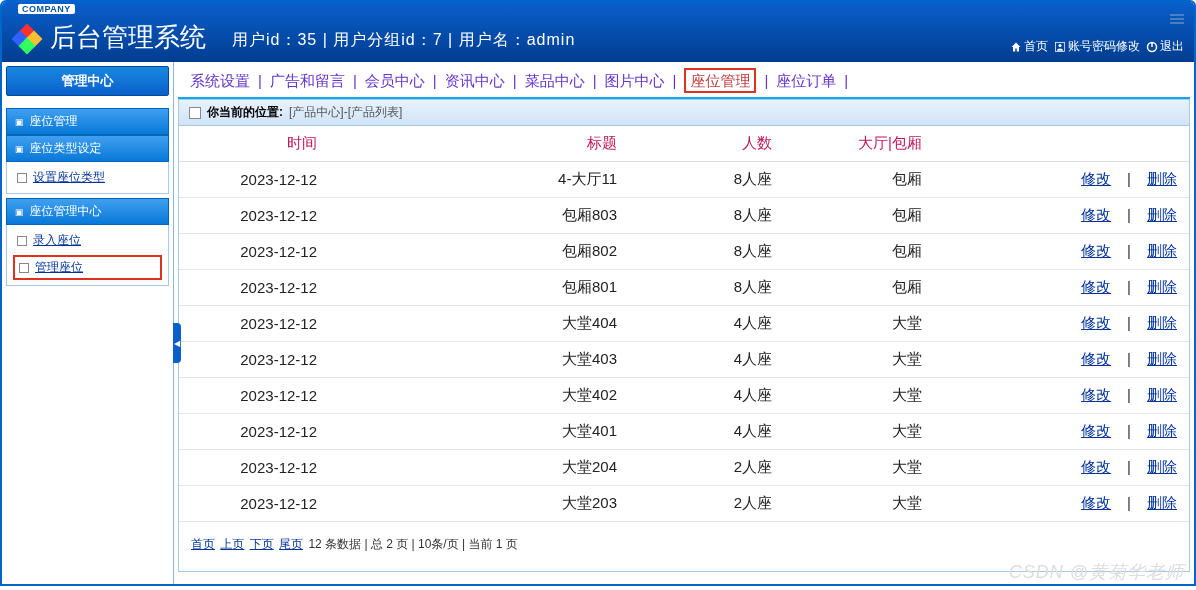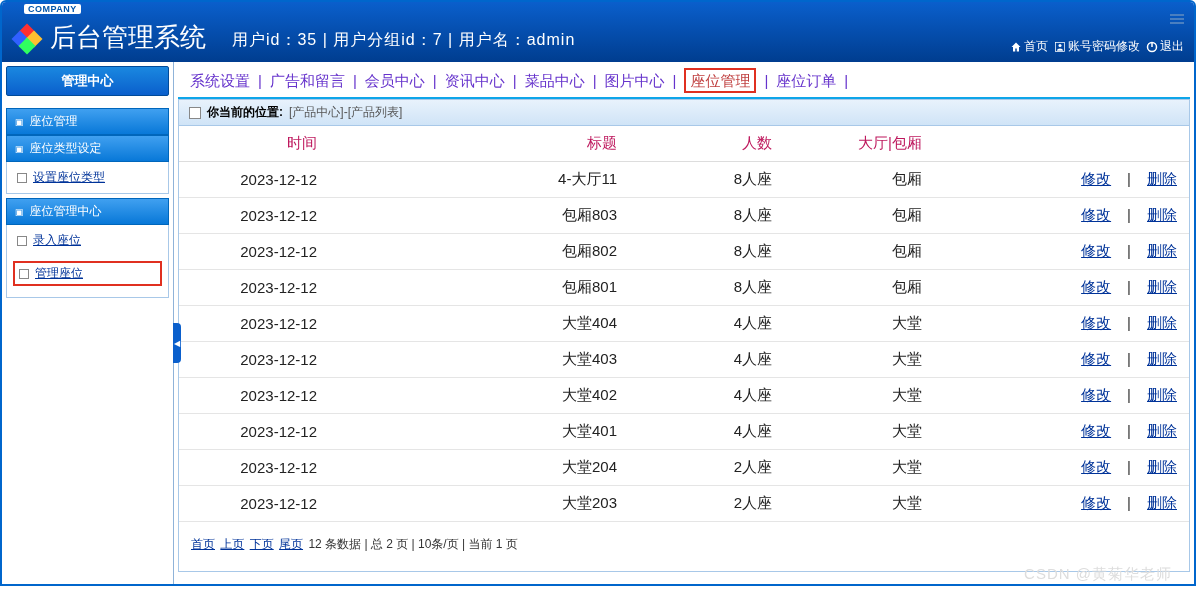--- a/index.html
+++ b/index.html
@@ -1,19 +1,19 @@
 <!DOCTYPE html>
 <html><head>
 <meta charset="utf-8">
 <style>
 * { margin: 0; padding: 0; box-sizing: border-box; }
 body { font-family: "Microsoft YaHei", Arial, sans-serif; font-size: 13px; background: #fff; width: 1196px; height: 590px; overflow: hidden; }
 .window { border: 2px solid #0066cc; border-radius: 6px 6px 0 0; height: 586px; overflow: hidden; }
 .titlebar { background: linear-gradient(#0a5fcc, #003d8f); height: 60px; position: relative; }
-.company-badge { position: absolute; top: 2px; left: 22px; background: #fff; color: #0055aa; font-size: 9px; font-weight: bold; padding: 0 4px; border-radius: 2px; letter-spacing: 0.5px; }
+.company-badge { position: absolute; top: 2px; left: 16px; background: #fff; color: #0055aa; font-size: 9px; font-weight: bold; padding: 0 4px; border-radius: 2px; letter-spacing: 0.5px; }
 .title-row { display: flex; align-items: center; height: 60px; padding-left: 12px; color: #fff; }
 .logo { width: 26px; height: 26px; margin-right: 10px; margin-top: 14px; position: relative; }
 .logo-cube { position: absolute; width: 12px; height: 12px; transform: rotate(45deg); }
 .lc1 { background: #ff3030; top: 0; left: 7px; }
 .lc2 { background: #3060ff; top: 7px; left: 0; }
 .lc3 { background: #ffc030; top: 7px; left: 14px; }
 .lc4 { background: #30ff60; top: 14px; left: 7px; }
 .app-title { font-size: 26px; font-weight: normal; margin-top: 10px; margin-right: 26px; }
 .user-meta { margin-top: 16px; font-size: 16px; letter-spacing: 1px; }
 .top-actions { position: absolute; right: 10px; top: 36px; display: flex; gap: 6px; align-items: center; font-size: 12px; }
@@ -23,40 +23,40 @@
 .bars span { display: block; height: 2px; background: #4a7fc0; margin-bottom: 2px; }
 .main-layout { display: flex; height: calc(100% - 60px); }
 .sidebar { width: 172px; background: #fff; border-right: 1px solid #8fb3d9; padding: 4px; height: 100%; }
 .sb-header { background: linear-gradient(#1a88e0, #0a5fcc); color: #fff; font-size: 13px; padding: 5px 10px; border-radius: 2px; text-align: center; border: 1px solid #004a99; margin-bottom: 12px; font-weight: bold; }
 .sb-section { background: linear-gradient(#40a0f0, #0878d8); color: #fff; font-size: 12px; padding: 4px 8px; border: 1px solid #0066bb; display: flex; align-items: center; gap: 6px; }
 .sb-section .chev { font-size: 9px; }
 .sb-items { border: 1px solid #a8c8e8; border-top: none; padding: 3px 0; margin-bottom: 4px; }
 .sb-item { padding: 4px 10px; font-size: 12px; display: flex; align-items: center; gap: 6px; cursor: pointer; }
 .sb-item .dot { width: 10px; height: 10px; border: 1px solid #888; background: #fff; display: inline-block; }
 .sb-item a { color: #003399; text-decoration: underline; }
-.sb-item.hl { border: 2px solid #e03020; margin: 8px 6px; padding: 2px 4px; }
+.sb-item.hl { border: 2px solid #e03020; margin: 2px 6px; padding: 2px 4px; }
 .content { flex: 1; padding: 4px; position: relative; height: 100%; }
 .tabnav { padding: 6px 12px; font-size: 15px; color: #6633cc; border-bottom: 2px solid #0ea5e9; }
 .tabnav .navitem { color: #6633cc; cursor: pointer; }
 .tabnav .sep { color: #6633cc; margin: 0 8px; }
 .tabnav .navitem.active { border: 2px solid #e03020; padding: 2px 4px; color: #c04040; }
 .breadcrumb { background: linear-gradient(#e8f2fc, #d0e4f7); border: 1px solid #a8c8e8; padding: 4px 10px; font-size: 12px; display: flex; align-items: center; gap: 6px; }
 .breadcrumb .bcicon { width: 12px; height: 12px; border: 1px solid #888; background: #fff; }
 .breadcrumb b { font-weight: bold; }
 .breadcrumb .path { color: #555; }
 .data-wrap { border: 1px solid #a8c8e8; border-top: none; height: calc(100% - 68px); overflow: auto; }
 table { width: 100%; border-collapse: collapse; font-size: 15px; }
 thead th { text-align: right; font-weight: normal; padding: 8px 12px; border-bottom: 1px solid #ddd; color: #be185d; }
 tbody td { padding: 8px 12px; border-bottom: 1px solid #e5e5e5; color: #222; text-align: right; }
 .actioncell a { color: #003399; text-decoration: underline; cursor: pointer; }
 .actioncell .asep { color: #333; margin: 0 16px; }
 .pager { padding: 14px 12px; font-size: 12px; color: #333; }
 .pager a { color: #003399; text-decoration: underline; margin-right: 2px; cursor: pointer; }
 .splitter { position: absolute; left: -1px; top: 50%; width: 8px; height: 40px; background: #0a5fcc; border-radius: 0 4px 4px 0; cursor: pointer; display: flex; align-items: center; justify-content: center; color: #fff; font-size: 8px; }
-.watermark { position: absolute; right: 24px; bottom: 6px; color: #ddd; font-size: 15px; letter-spacing: 1px; pointer-events: none; }
+.watermark { position: absolute; right: 12px; bottom: 6px; color: #ddd; font-size: 18px; letter-spacing: 1px; pointer-events: none; font-style: italic; }
 </style>
 </head>
 <body>
 
 <div class="window">
   <div class="titlebar">
     <span class="company-badge">COMPANY</span>
     <div class="bars">
         <span></span>
         <span></span>

